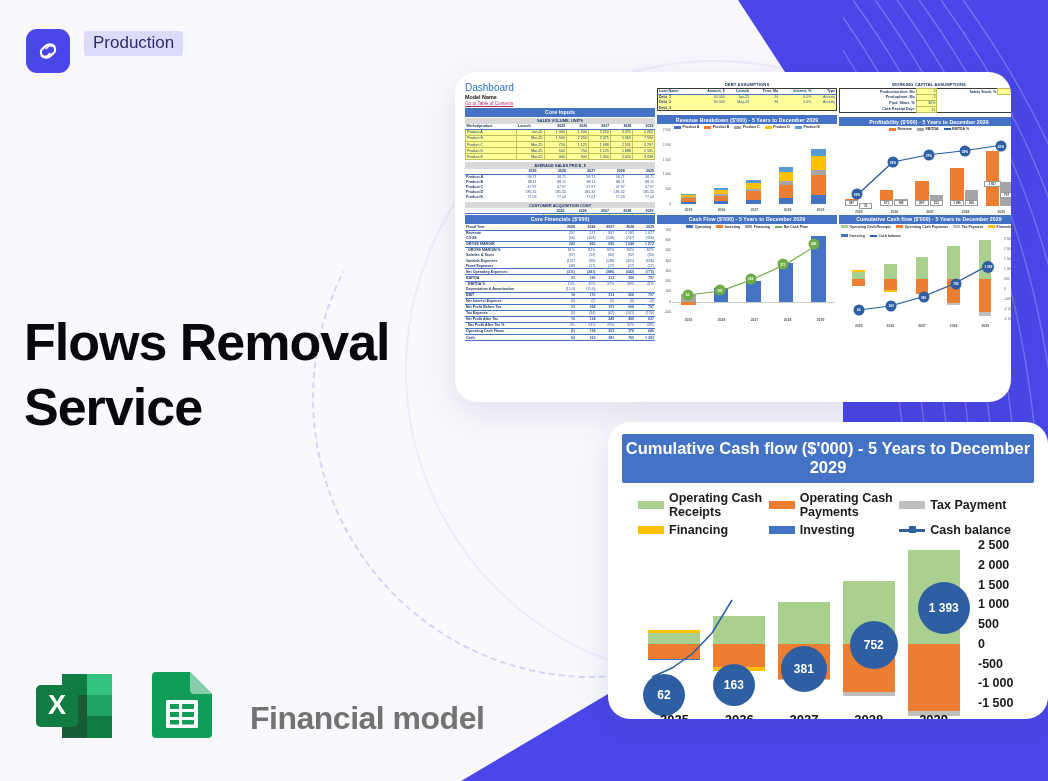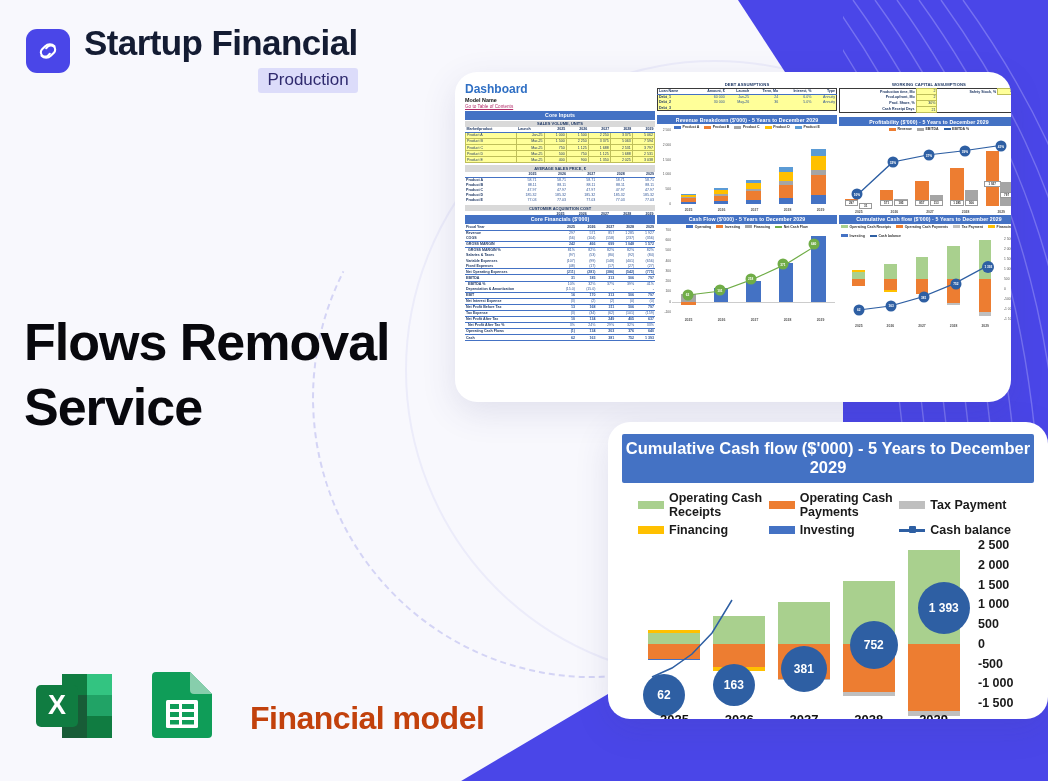--- a/index.html
+++ b/index.html
@@ -63,21 +63,21 @@
     position:absolute; left:24px; top:310px;
     font-size:52px; font-weight:bold; color:#08080d;
     line-height:1.25; letter-spacing:-1px;
   }
 
   .filetypes {
     position:absolute; left:28px; top:660px;
     display:flex; align-items:center; gap:24px;
   }
   .ft-label {
-    font-size:32px; font-weight:bold; color:#c2410c; letter-spacing:-0.5px;
+    font-size:32px; font-weight:bold; color:#737373; letter-spacing:-0.5px;
     margin-left:6px;
     margin-top:20px;
   }
 
   
   .card {
     position:absolute; background:#fff; border-radius:22px;
     box-shadow:0 10px 34px rgba(60,60,120,.13);
     overflow:hidden;
   }
@@ -88,21 +88,21 @@
   .sheet {
     width:100%; height:100%;
     font-family:"Liberation Sans", sans-serif;
     font-size:3.6px; color:#111; position:relative;
     display:grid;
     grid-template-columns: 190px 180px 180px;
     grid-template-rows: 130px 128px;
     column-gap:2px; row-gap:1px;
     padding:4px 2px 2px 4px;
   }
-  .sh-title { color:#2f6fc4; font-weight:bold; font-size:12px; }
+  .sh-title { color:#2f6fc4; font-weight:normal; font-size:10px; }
   .sh-model { color:#111; font-weight:bold; font-size:5.4px; margin-top:1px; }
   .sh-link  { color:#b32d6a; font-size:4.6px; text-decoration:underline; margin-top:1px; }
   .band {
     background:#4472c4; color:#fff; font-weight:bold; text-align:center;
     font-size:5.2px; padding:1.4px 0; margin:2px 0 1px; letter-spacing:.1px;
   }
   .subband {
     background:#d9d9d9; color:#1f3864; font-weight:bold; text-align:center;
     font-size:4px; padding:.6px 0;
   }
@@ -217,21 +217,20 @@
 </div>
 
 <div class="brand">
   <div class="brand-logo">
     <svg width="26" height="26" viewBox="0 0 26 26" aria-hidden="true">
       <path d="M19.5 8.2a6.6 6.6 0 0 0-9.3 0l-3.1 3.1a4.3 4.3 0 0 0 0 6.1 4.3 4.3 0 0 0 6.1 0l1.6-1.6" stroke="#fff" stroke-width="2.1" fill="none" stroke-linecap="round"></path>
       <path d="M6.5 17.8a6.6 6.6 0 0 0 9.3 0l3.1-3.1a4.3 4.3 0 0 0 0-6.1 4.3 4.3 0 0 0-6.1 0l-1.6 1.6" stroke="#fff" stroke-width="2.1" fill="none" stroke-linecap="round"></path>
     </svg>
   </div>
   <div class="brand-text">
-    <div class="brand-title">Startup Financial</div>
     <div class="brand-sub">Production</div>
   </div>
 </div>
 
 <div class="headline" style="white-space:pre-line">Flows Removal
 Service</div>
 
 <div class="filetypes">
   <span>
     <svg width="92" height="92" viewBox="0 0 92 92" aria-hidden="true">

